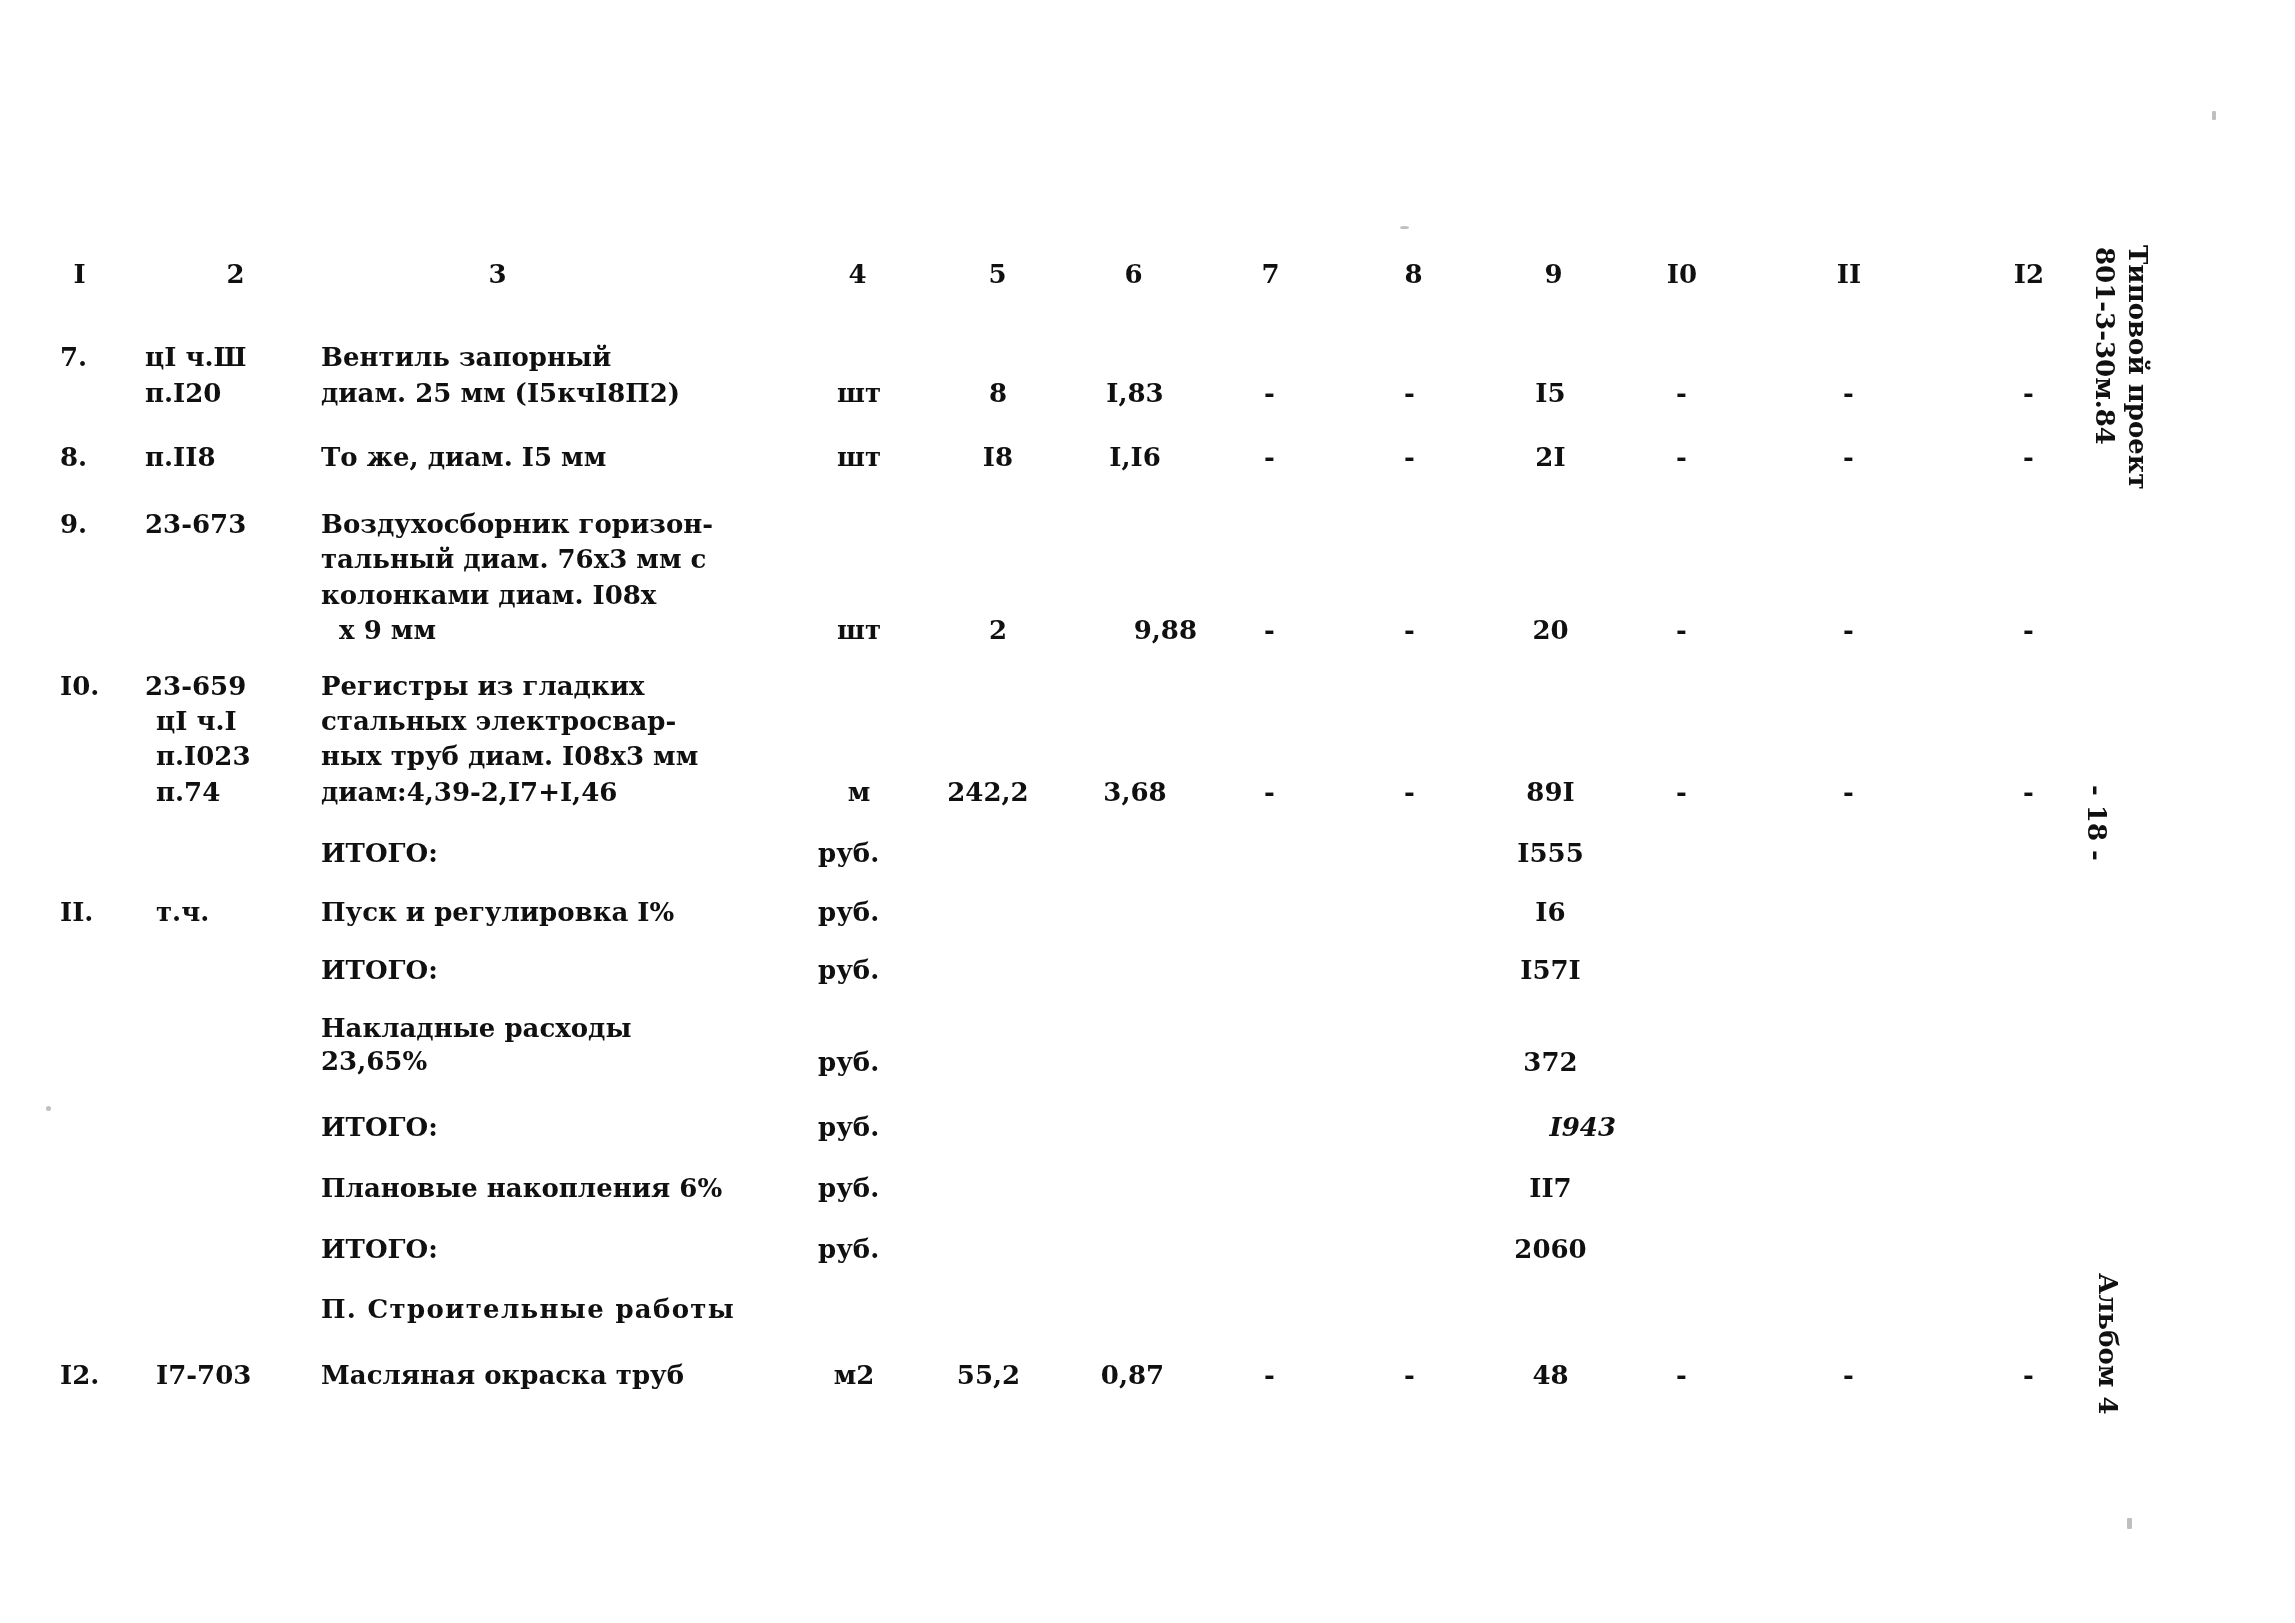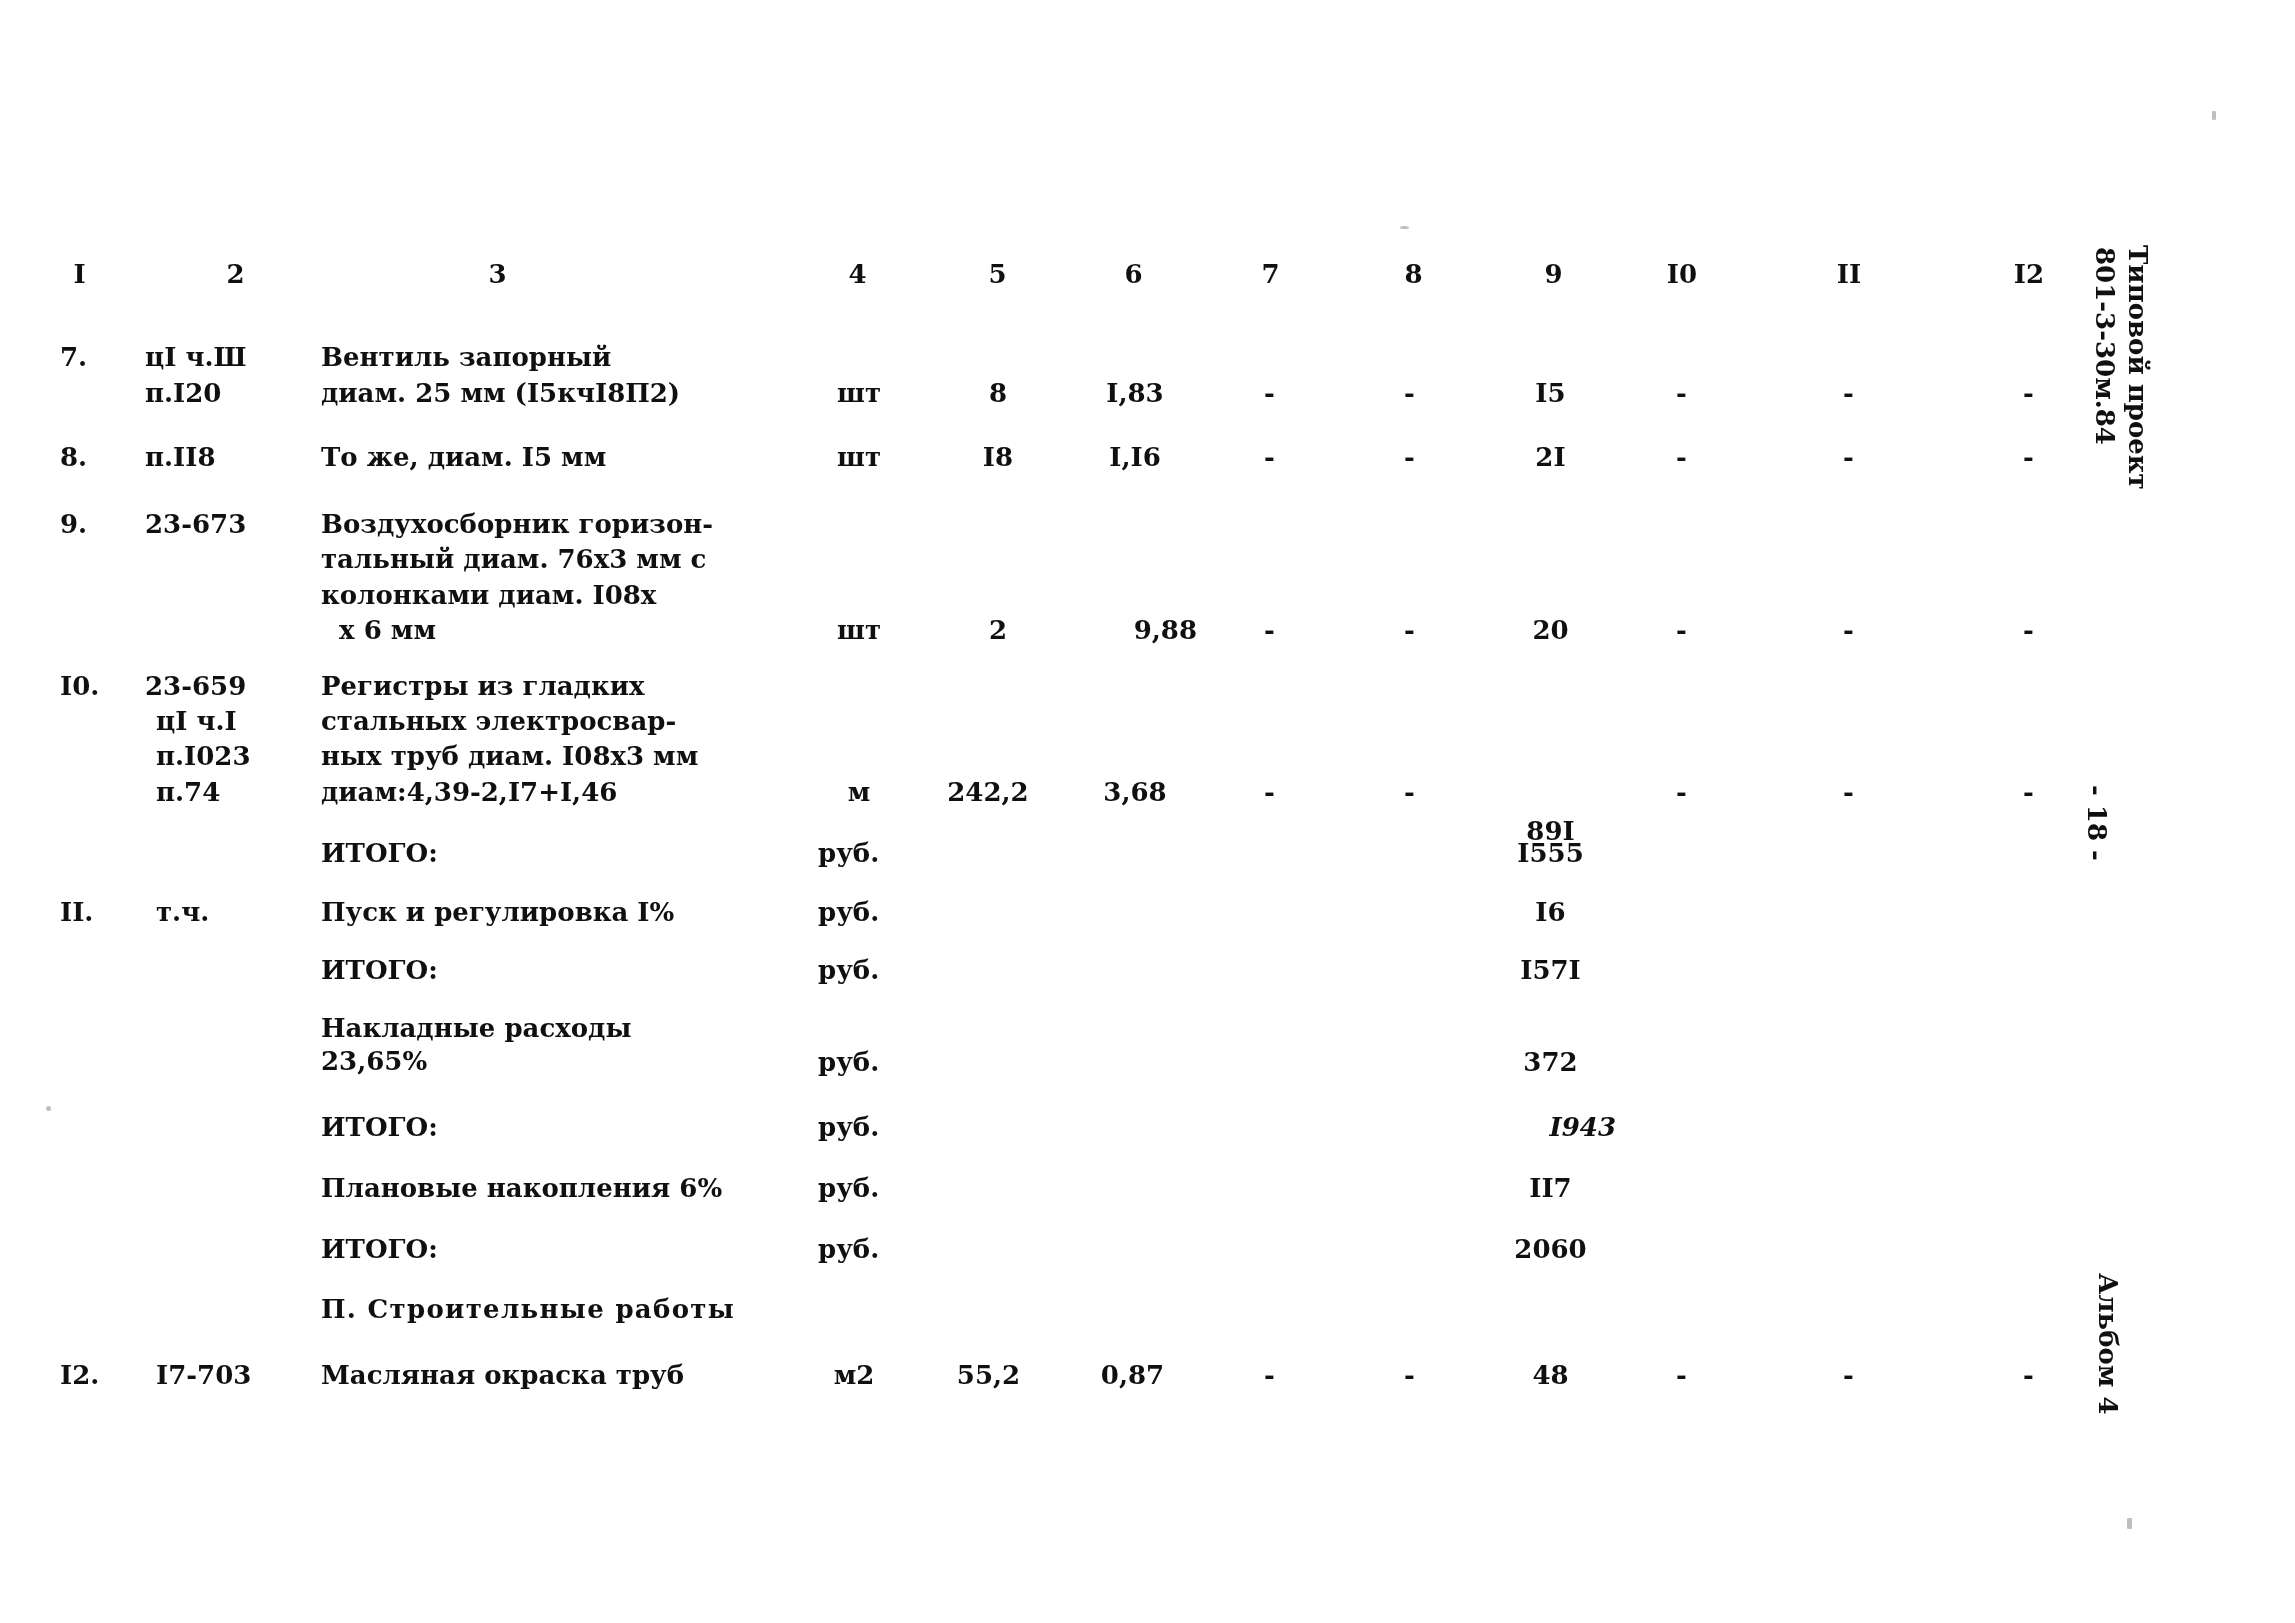--- a/index.html
+++ b/index.html
@@ -119,21 +119,21 @@
       <div class="cell dash" style="left:1816px;top:440px; width:65px; text-align:center;">-</div>
       <div class="cell dash" style="left:1996px;top:440px; width:65px; text-align:center;">-</div>
     </div>
 
     <div class="cell">
       <div class="cell" style="left:60px;  top:507px; width:59px;">9.</div>
       <div class="cell" style="left:145px; top:507px;">23-673</div>
       <div class="cell" style="left:321px; top:507px;">Воздухосборник горизон-</div>
       <div class="cell" style="left:321px; top:542px;">тальный диам. 76х3 мм с</div>
       <div class="cell" style="left:321px; top:578px;">колонками диам. I08х</div>
-      <div class="cell" style="left:321px; top:613px;">  х 6 мм</div>
+      <div class="cell" style="left:321px; top:613px;">  х 9 мм</div>
       <div class="cell" style="left:823px;top:613px; width:72px; text-align:center;">шт</div>
       <div class="cell" style="left:936px;top:613px; width:124px; text-align:center;">2</div>
       <div class="cell" style="left:1073px;top:613px; width:124px; text-align:right;">9,88</div>
       <div class="cell dash" style="left:1237px;top:613px; width:65px; text-align:center;">-</div>
       <div class="cell dash" style="left:1377px;top:613px; width:65px; text-align:center;">-</div>
       <div class="cell" style="left:1485px;top:613px; width:131px; text-align:center;">20</div>
       <div class="cell dash" style="left:1649px;top:613px; width:65px; text-align:center;">-</div>
       <div class="cell dash" style="left:1816px;top:613px; width:65px; text-align:center;">-</div>
       <div class="cell dash" style="left:1996px;top:613px; width:65px; text-align:center;">-</div>
     </div>
@@ -146,21 +146,21 @@
       <div class="cell" style="left:156px; top:775px;">п.74</div>
       <div class="cell" style="left:321px; top:669px;">Регистры из гладких</div>
       <div class="cell" style="left:321px; top:704px;">стальных электросвар-</div>
       <div class="cell" style="left:321px; top:739px;">ных труб диам. I08х3 мм</div>
       <div class="cell" style="left:321px; top:775px;">диам:4,39-2,I7+I,46</div>
       <div class="cell" style="left:823px;top:775px; width:72px; text-align:center;">м</div>
       <div class="cell" style="left:916px;top:775px; width:144px; text-align:center;">242,2</div>
       <div class="cell" style="left:1073px;top:775px; width:124px; text-align:center;">3,68</div>
       <div class="cell dash" style="left:1237px;top:775px; width:65px; text-align:center;">-</div>
       <div class="cell dash" style="left:1377px;top:775px; width:65px; text-align:center;">-</div>
-      <div class="cell" style="left:1485px;top:775px; width:131px; text-align:center;margin-top:39px;">89I</div>
+      <div class="cell" style="left:1485px;top:775px; width:131px; text-align:center;">89I</div>
       <div class="cell dash" style="left:1649px;top:775px; width:65px; text-align:center;">-</div>
       <div class="cell dash" style="left:1816px;top:775px; width:65px; text-align:center;">-</div>
       <div class="cell dash" style="left:1996px;top:775px; width:65px; text-align:center;">-</div>
     </div>
 
     <div class="cell">
       <div class="cell" style="left:321px; top:836px;">ИТОГО:</div>
       <div class="cell" style="left:818px;top:836px;">руб.</div>
       <div class="cell" style="left:1485px;top:836px; width:131px; text-align:center;">I555</div>
     </div>

